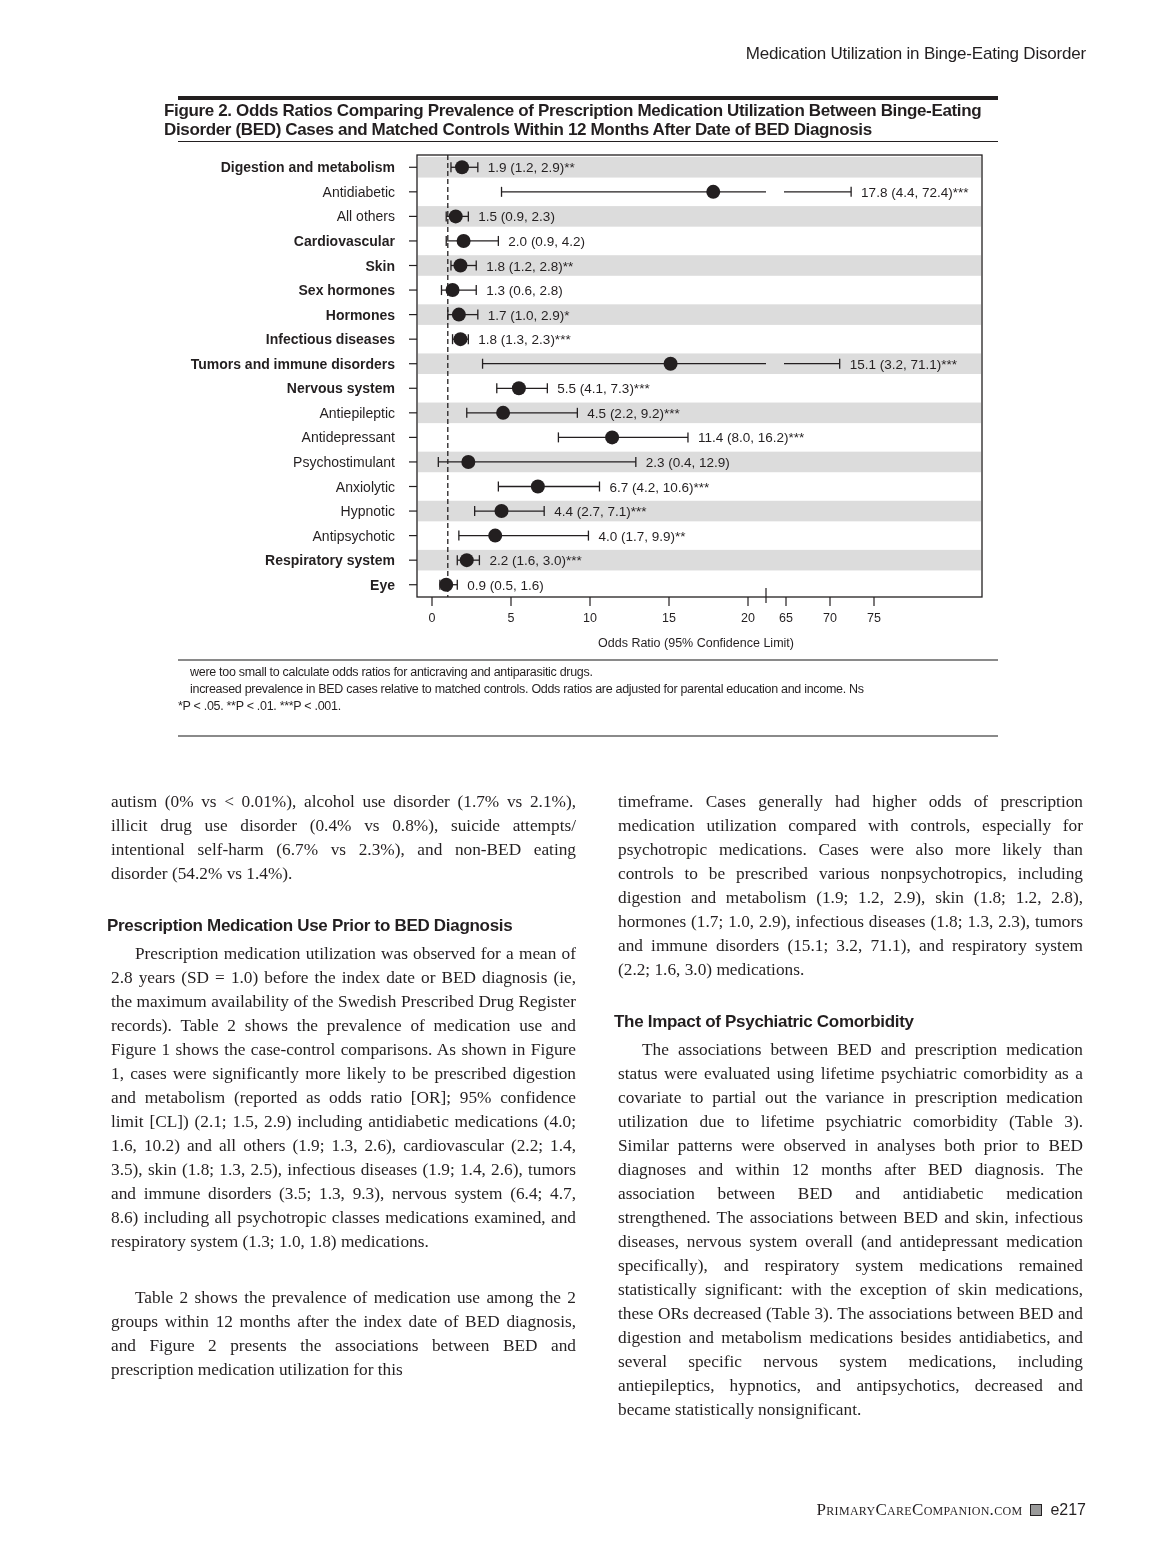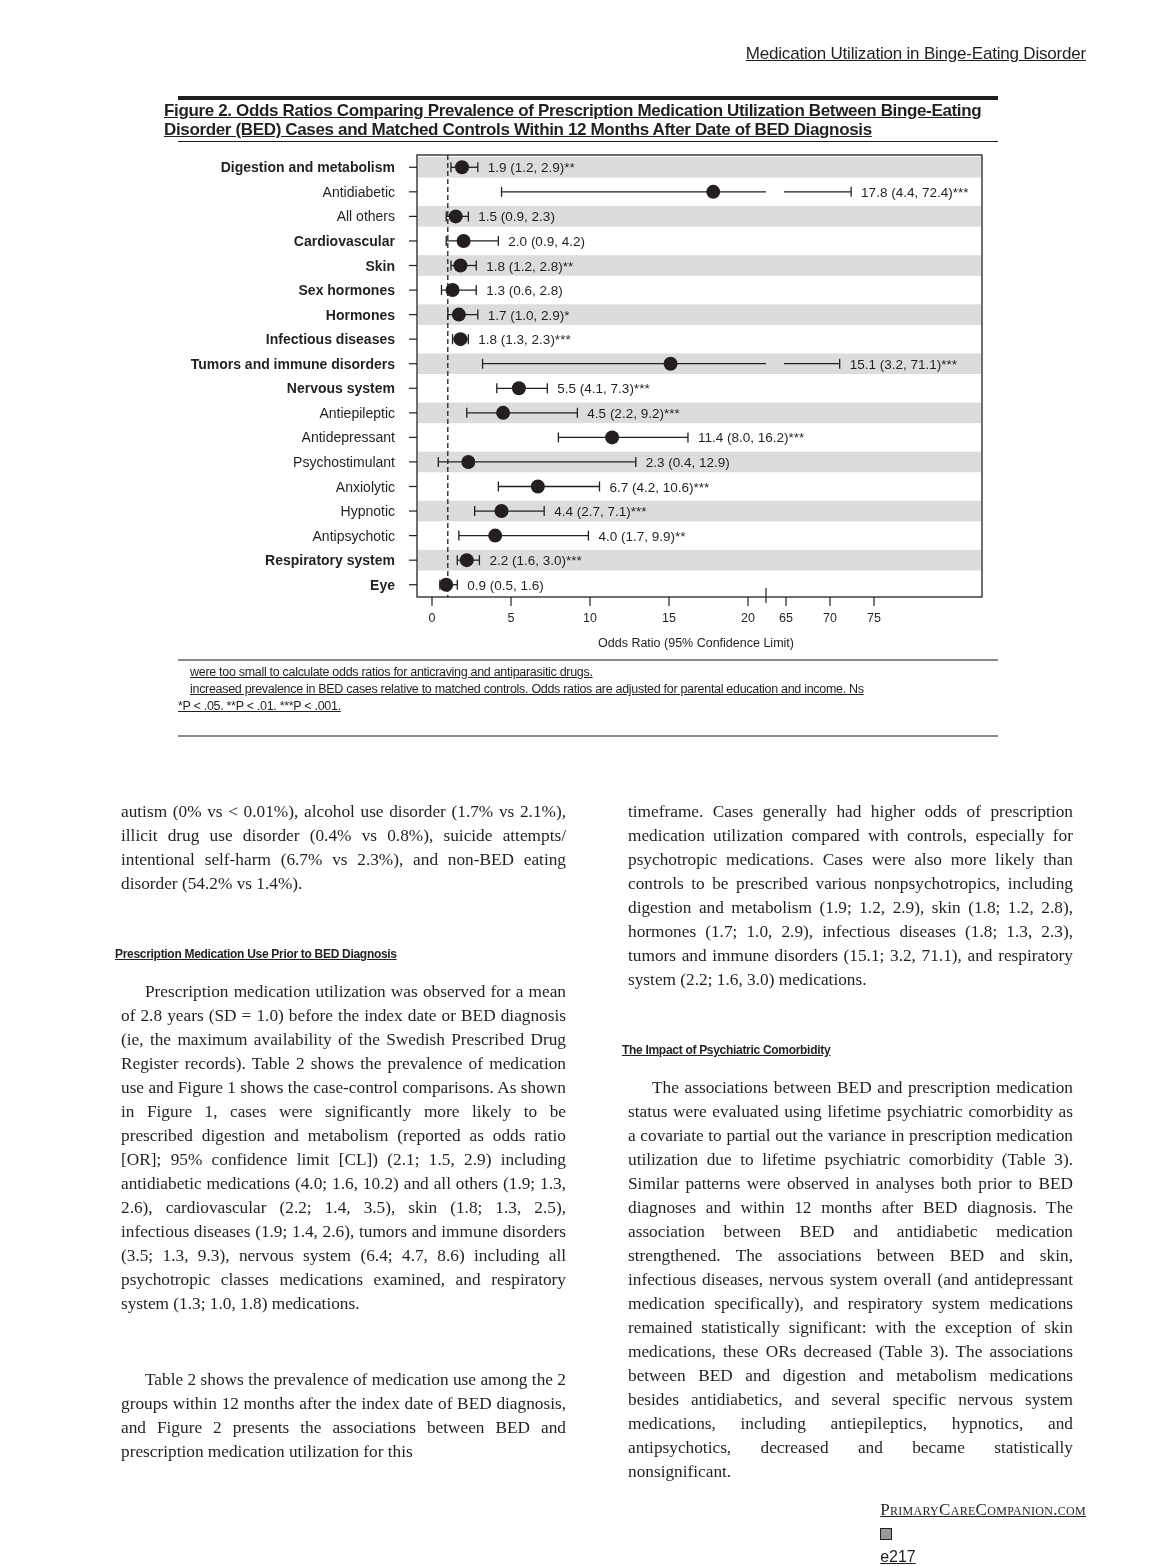--- a/index.html
+++ b/index.html
@@ -1,44 +1,44 @@
 <!DOCTYPE html>
 <html><head>
 <meta charset="utf-8">
 <style>
   html, body { margin: 0; padding: 0; background: #ffffff; }
   body { width: 1170px; height: 1566px; position: relative; overflow: hidden; color: #231f20; }
-  .sans { font-family: "Liberation Sans", "DejaVu Sans", sans-serif; text-decoration: underline; }
+  .sans { font-family: "Liberation Sans", "DejaVu Sans", sans-serif; }
   .serif { font-family: "Liberation Serif", "DejaVu Serif", serif; }
 
   #running-head { position: absolute; right: 84px; top: 44px; font-size: 17px; letter-spacing: -0.2px; }
 
   #fig-top-rule { position: absolute; left: 178px; top: 96px; width: 820px; height: 4px; background: #231f20; }
   #fig-title { position: absolute; left: 164px; top: 101px; width: 820px; font-size: 17px; font-weight: bold; line-height: 19px; letter-spacing: -0.35px; }
   #fig-title-rule { position: absolute; left: 178px; top: 141px; width: 820px; height: 1px; background: #231f20; }
 
   #chart { position: absolute; left: 0; top: 0; }
   #chart text { font-family: "Liberation Sans", "DejaVu Sans", sans-serif; fill: #231f20; }
 
   #fn-rule-top { position: absolute; left: 178px; top: 659px; width: 820px; height: 2px; background: #8a8a8a; }
   #footnote { position: absolute; left: 178px; top: 664px; width: 820px; font-size: 12.5px; line-height: 17px; letter-spacing: -0.3px; }
   #footnote .line1 { }
   #footnote .indent { padding-left: 12px; }
   #fn-rule-bottom { position: absolute; left: 178px; top: 735px; width: 820px; height: 2px; background: #8a8a8a; }
 
   .col { position: absolute; top: 786px; width: 473px; font-size: 17.3px; line-height: 24px; text-align: justify; }
   #col-left { left: 107px; }
   #col-right { left: 614px; }
-  .col p { margin: 14px; }
+  .col p { margin: 4px; }
   .col p.indent { text-indent: 24px; }
-  .col h3 { margin: 8px; font-family: "Liberation Sans", "DejaVu Sans", sans-serif; font-size: 12px; font-weight: bold; line-height: 24px; letter-spacing: -0.3px; text-decoration: underline; }
+  .col h3 { margin: 0; font-family: "Liberation Sans", "DejaVu Sans", sans-serif; font-size: 17px; font-weight: bold; line-height: 24px; letter-spacing: -0.3px; }
   .gap { height: 24px; }
 
   #footer-left { position: absolute; left: 107px; top: 1566px; font-size: 18px; line-height: 18px; letter-spacing: -0.3px; }
-  #footer-right { position: absolute; right: 84px; top: 1500px; font-size: 16px; display: flex; gap: 8px; flex-direction: column; }
+  #footer-right { position: absolute; right: 84px; top: 1500px; font-size: 16px; display: flex; align-items: center; gap: 8px; }
   #footer-right .site { font-family: "Liberation Serif", "DejaVu Serif", serif; font-variant: small-caps; font-size: 17px; letter-spacing: 0.3px; }
   #footer-right .sq { width: 10px; height: 10px; border: 1px solid #231f20; background: #9a9a9a; display: inline-block; }
 </style>
 </head>
 <body>
 
 <div id="running-head" class="sans">Medication Utilization in Binge-Eating Disorder</div>
 
 <div id="fig-top-rule"></div>
 <div id="fig-title" class="sans">

